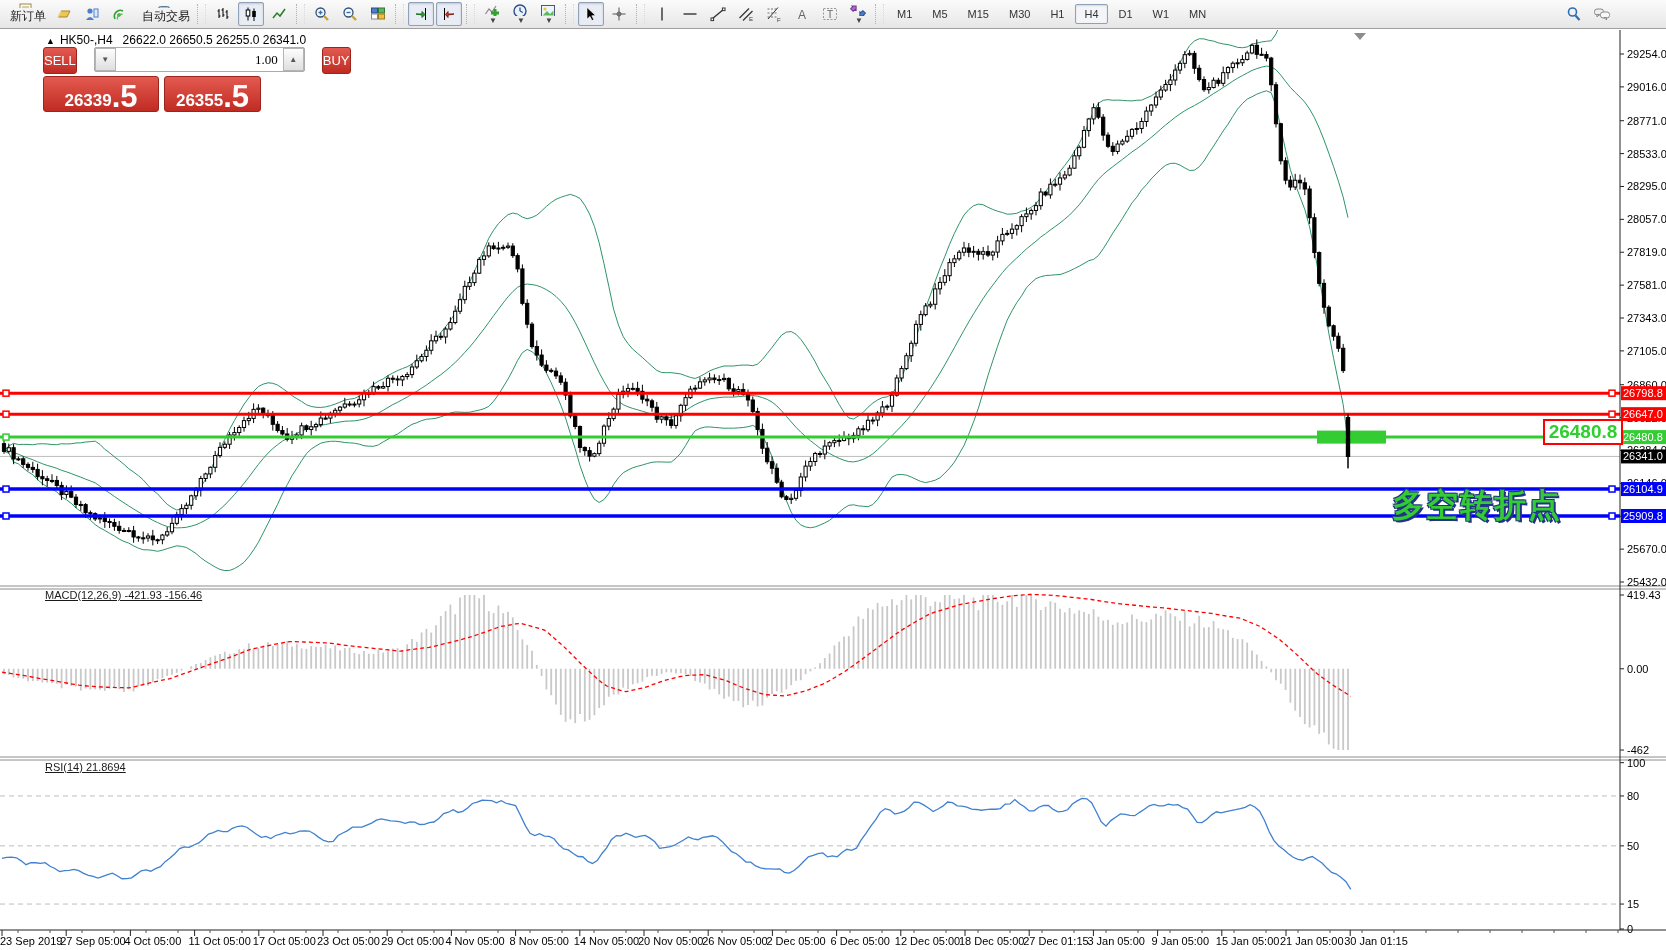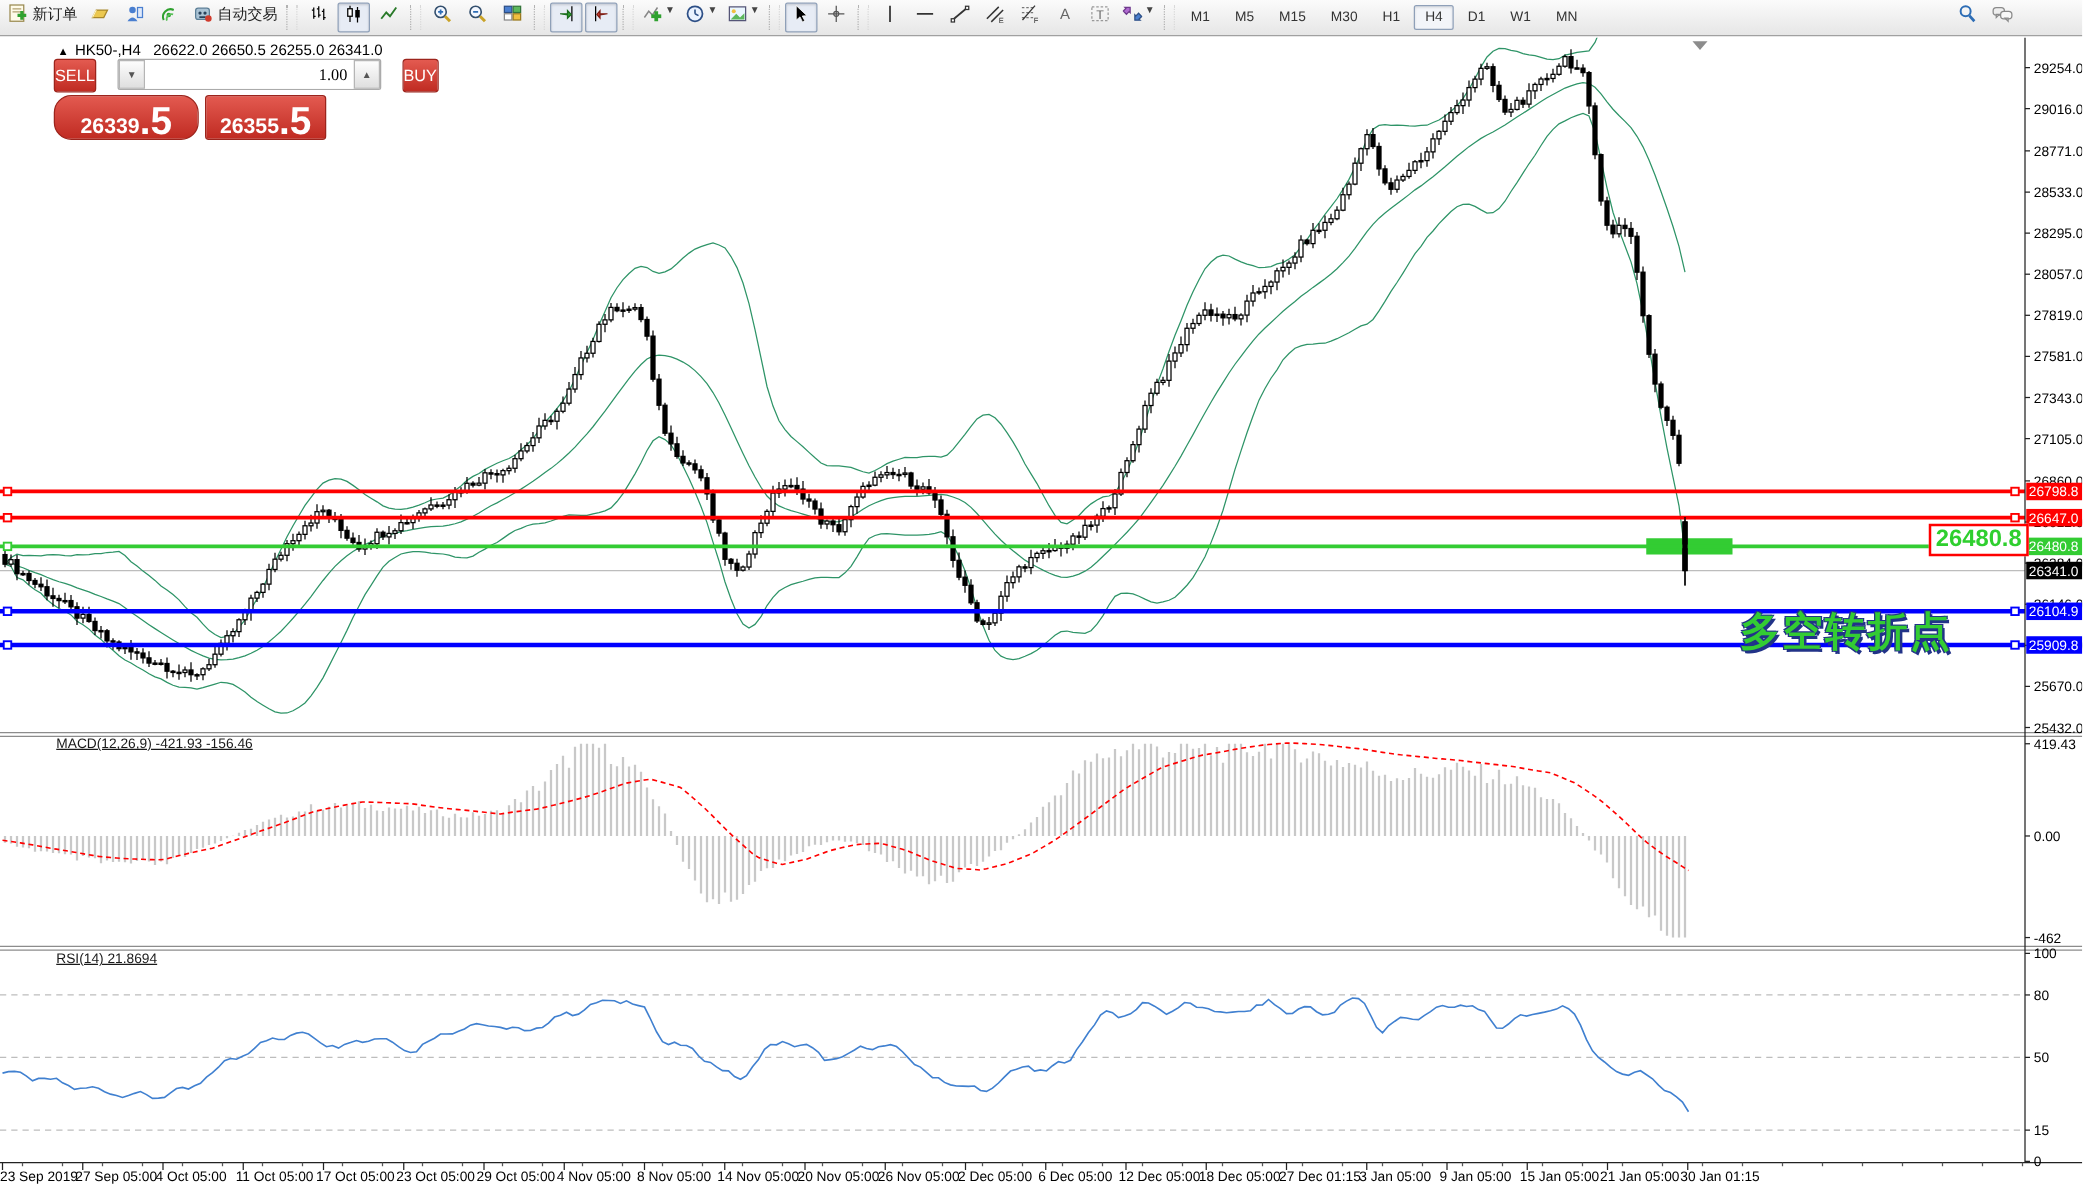--- a/index.html
+++ b/index.html
@@ -1,23 +1,23 @@
 <!DOCTYPE html>
 <html><head>
 <meta charset="utf-8">
 <style>
   html,body{margin:0;padding:0;background:#fff;font-family:"Liberation Sans",sans-serif;}
   .app{position:relative;width:1666px;height:950px;overflow:hidden;background:#fff;}
   
   .toolbar{position:absolute;top:0;left:0;width:1666px;height:29px;
     background:linear-gradient(#fbfbfb,#e6e6e6);border-bottom:1px solid #a0a0a0;
     display:flex;align-items:center;padding:0 2px;box-sizing:border-box;z-index:20;}
-  .tb{height:24px;min-width:26px;display:flex;align-items:flex-start;justify-content:center;
+  .tb{height:24px;min-width:26px;display:flex;align-items:center;justify-content:center;
     border:1px solid transparent;border-radius:2px;margin:0 1px;padding:0 2px;box-sizing:border-box;
-    font-size:12px;color:#222;cursor:default;}
+    font-size:12px;color:#222;cursor:default;flex-direction:column;}
   .tb.pressed{background:#e7ecf5;border-color:#8fa0b8;box-shadow:inset 0 1px 2px rgba(0,0,0,.15);}
   .tb .lab{margin-left:4px;font-size:12px;}
   .caret{font-size:8px;color:#444;margin-left:2px;}
   .grip{width:7px;height:20px;border-left:1px dotted #b2b2b2;border-right:1px dotted #d9d9d9;margin:0 3px;}
   .tb-right{margin-left:auto;margin-right:48px;display:flex;}
   .tf{font-size:11px;color:#333;padding:3px 8px;border:1px solid transparent;border-radius:2px;margin:0 1px;text-align:center;}
   .tf.pressed{background:#f3f5f9;border-color:#8fa0b8;box-shadow:inset 0 1px 2px rgba(0,0,0,.12);}
   
   .chart-area{position:absolute;top:30px;left:0;width:1666px;height:920px;background:#fff;}
   .chart-area svg{position:absolute;top:0;left:0;}
@@ -30,21 +30,21 @@
   .oc-row{display:flex;gap:17px;}
   .oc-btn{width:52px;height:25px;border-radius:3px;border:1px solid #9c241c;color:#fff;font-size:13px;
     background:linear-gradient(#e35a50,#c02b22);display:flex;align-items:center;justify-content:center;}
   .oc-spin{flex:1;height:25px;background:#fff;border:1px solid #ababab;border-radius:2px;display:flex;box-sizing:border-box;}
   .oc-step{width:19px;background:linear-gradient(#fdfdfd,#dfdfdf);border:1px solid #b5b5b5;font-size:8px;color:#555;
     display:flex;align-items:center;justify-content:center;}
   .oc-vol{flex:1;border:0;outline:0;text-align:right;font-size:13px;padding-right:5px;font-family:Liberation Serif, serif;}
   .oc-prices{display:flex;gap:5px;margin-top:2px;}
   .oc-quote{height:33px;border-radius:3px;border:1px solid #9c241c;color:#fff;
     background:linear-gradient(#e35a50,#c02b22);display:flex;align-items:flex-end;justify-content:center;padding-bottom:1px;}
-  .oc-quote.sellq{width:126px;border-radius:14px;} .oc-quote.buyq{width:105px;}
+  .oc-quote.sellq{width:126px;} .oc-quote.buyq{width:105px;}
   .px-int{font-size:17px;font-weight:bold;line-height:19px;}
   .px-big{font-size:31px;font-weight:bold;line-height:26px;}
   .ind-label{font-size:11px;color:#1a1a1a;text-decoration:underline;}
   .macd-label{top:559px;left:5px;} .rsi-label{top:731px;left:5px;}
   .annotation{top:454px;left:1350px;width:172px;text-align:right;font-size:32px;font-weight:bold;color:#33cc33;
     text-shadow:-1px -1px 0 #223388,1px -1px 0 #223388,-1px 1px 0 #223388,2px 2px 0 #223388;letter-spacing:2px;}
   .price-box{top:389px;left:1503px;width:76px;height:22px;border:2px solid #ff0000;background:#fff;
     color:#2fcf2f;font-size:19px;font-weight:bold;display:flex;align-items:center;justify-content:center;}
   .ic{display:block;}
 </style>

